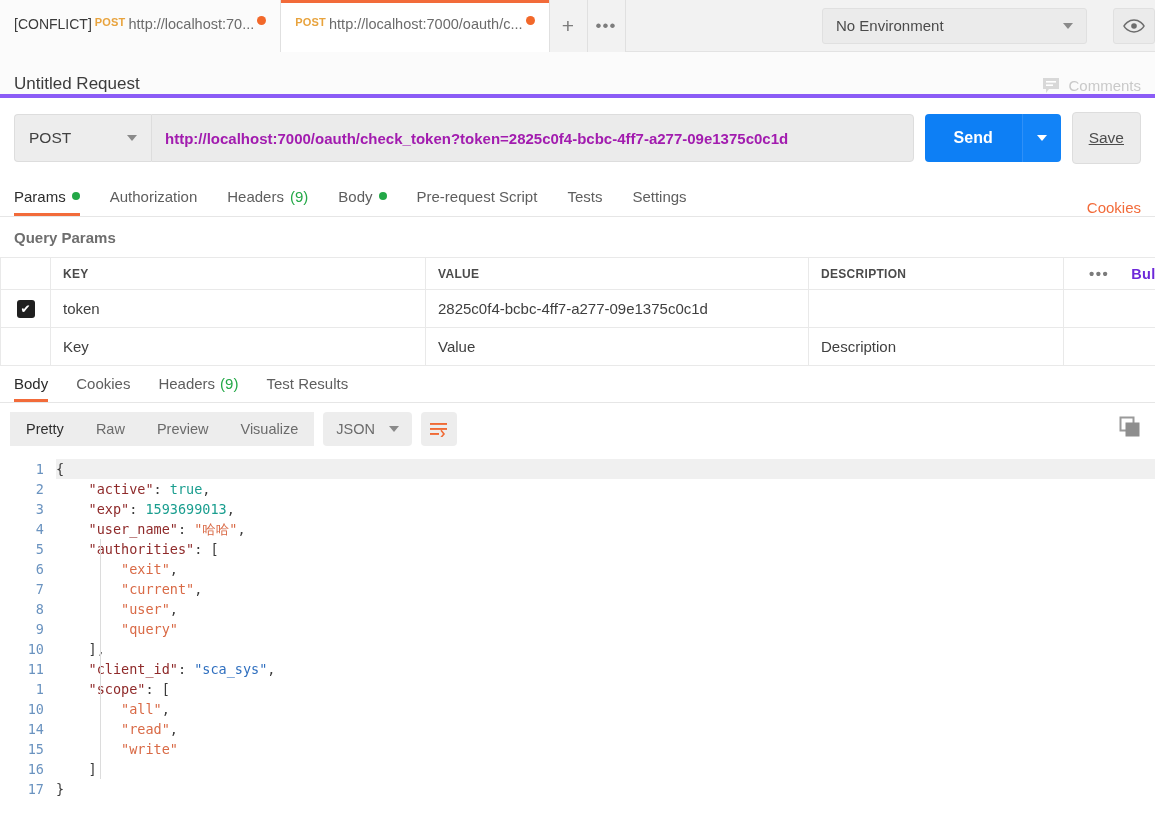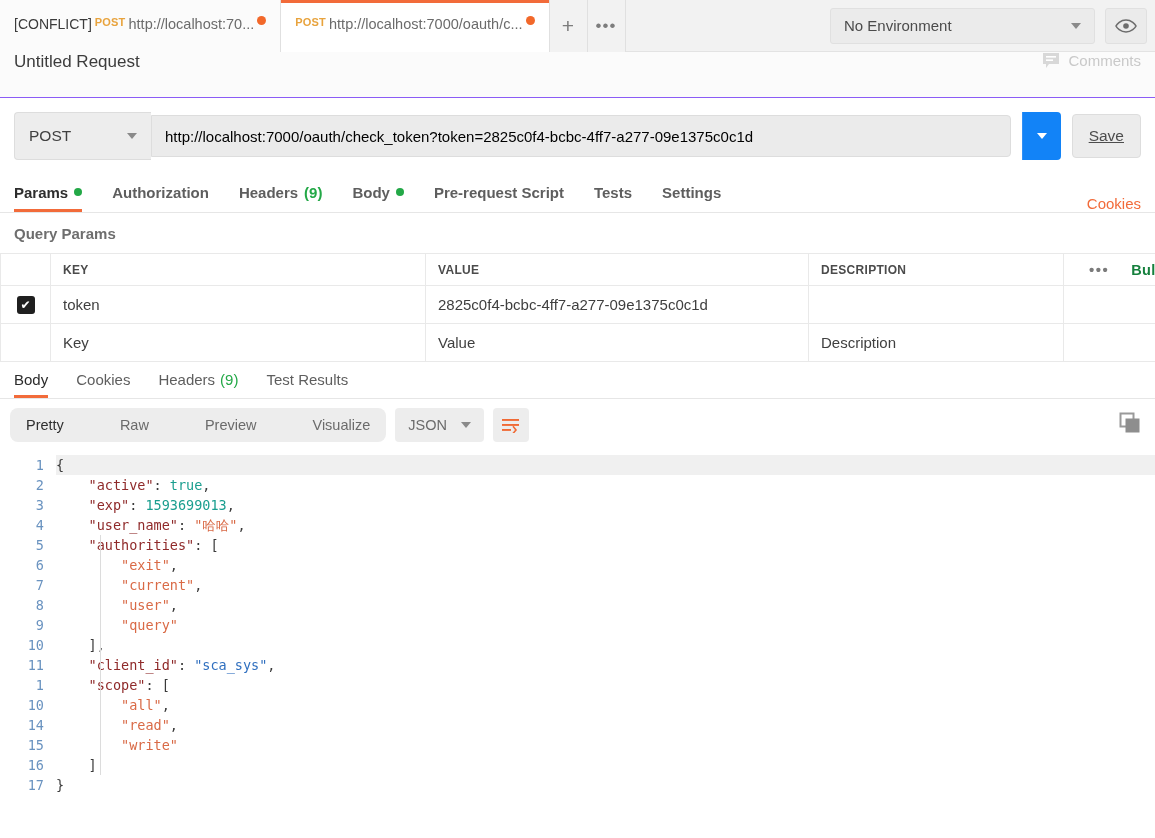--- a/index.html
+++ b/index.html
@@ -69,22 +69,22 @@
     font-size: 21px;
     color: #7d7d7d;
     border-right: 1px solid #e0e0e0;
     background: #f2f2f2;
   }
   .tab-more { font-size: 17px; letter-spacing: 1px; }
   .tabbar-spacer { flex: 1; background: #f2f2f2; border-bottom: 0; }
 
   .env-zone {
     display: flex; align-items: center;
-    gap: 0px;
-    padding-right: 8px;
+    gap: 16px;
+    padding-right: 0;
     background: #f2f2f2;
   }
   .env-select {
     width: 265px; height: 36px;
     background: #ebebeb;
     border: 1px solid #e0e0e0;
     border-radius: 3px;
     display: flex; align-items: center;
     justify-content: space-between;
     padding: 0 13px;
@@ -101,22 +101,22 @@
     background: #ebebeb;
     border: 1px solid #e0e0e0;
     border-radius: 3px;
     display: flex; align-items: center; justify-content: center;
   }
 
   
   .req-head {
     height: 46px;
     background: #fbfbfb;
-    border-bottom: 1px solid #8b5cf6;
-    display: flex; align-items: flex-start;
+    border-bottom: 4px solid #8b5cf6;
+    display: flex; align-items: flex-end;
     justify-content: space-between;
     padding: 0 14px;
   }
   .req-title { font-size: 17px; color: #3c3c3c; }
   .comments {
     display: flex; align-items: center; gap: 8px;
     font-size: 15px; color: #c9c9c9;
   }
 
   
@@ -130,28 +130,28 @@
     background: #ededed;
     border: 1px solid #dddddd;
     border-right: none;
     border-radius: 4px 0 0 4px;
     display: flex; align-items: center;
     justify-content: space-between;
     padding: 0 14px;
     font-size: 15.5px; color: #414141;
   }
   .url-box {
-    flex: 1; height: 42px;
+    flex: 1; height: 48px;
     background: #ebebeb;
     border: 1px solid #dddddd;
     border-radius: 0 4px 4px 0;
     display: flex; align-items: center;
     padding: 0 13px;
-    font-size: 15px; color: #000000;
-    overflow: hidden; white-space: nowrap;
+    font-size: 15px; color: #a21caf;
+    overflow: hidden; white-space: nowrap; font-weight: bold;
   }
   .send-group { display: flex; margin-left: 11px; }
   .send-btn {
     width: 97px; height: 48px;
     background: #0d7ff5;
     color: #fff;
     font-size: 16px; font-weight: bold;
     display: flex; align-items: center; justify-content: center;
     border-radius: 4px 0 0 4px;
   }
@@ -159,39 +159,39 @@
     width: 39px; height: 48px;
     background: #1283f7;
     border-radius: 0 4px 4px 0;
     border-left: 1px solid #2f90f7;
     display: flex; align-items: center; justify-content: center;
   }
   .send-caret i { width:0;height:0;
     border-left:5px solid transparent;border-right:5px solid transparent;
     border-top:6px solid #fff; display:block; }
   .save-btn {
-    height: 44px;
+    height: 52px;
     margin-left: 11px;
     background: #ececec;
     border: 1px solid #dddddd;
     border-radius: 4px;
     display: flex; align-items: center;
     padding: 0 16px;
     font-size: 15.5px; color: #4d4d4d; text-decoration: underline;
   }
 
   
   .req-tabs {
     display: flex; align-items: flex-end;
     height: 40px;
     border-bottom: 1px solid #e6e6e6;
     padding: 0 14px;
     justify-content: space-between;
   }
-  .req-tabs-left { display: flex; align-items: flex-end; height: 40px; font-weight: bold; }
+  .req-tabs-left { display: flex; align-items: flex-end; height: 40px; }
   .rtab {
     display: flex; align-items: center; gap: 6px;
     height: 40px;
     padding: 0 15px;
     font-size: 15px; color: #5e5e5e;
     position: relative;
   }
   .rtab:first-child { padding-left: 0; }
   .rtab.active { color: #2d2d2d; }
   .rtab.active:after {
@@ -238,21 +238,21 @@
     background: #1f1f1f;
     border-radius: 3px;
     display: inline-flex; align-items: center; justify-content: center;
     color: #fff; font-size: 12px; line-height: 1;
   }
   .placeholder-txt { color: #b3b3b3; }
   .act-cell { padding: 0 !important; }
   .act-inner { display: flex; align-items: center; gap: 11px; height: 100%; padding-left: 14px;}
   .dots { color: #7b7b7b; font-size: 15px; letter-spacing: 1.5px; }
   .vsep { width:1px; height:20px; background:#e2e2e2; }
-  .bulk { color:#15803d; font-size:14.5px; }
+  .bulk { color:#6d28d9; font-size:14.5px; }
 
   
   .resp-bar {
     display: flex; align-items: flex-end; justify-content: space-between;
     height: 37px;
     border-bottom: 1px solid #e6e6e6;
     padding: 0 10px 0 14px;
   }
   .resp-tabs { display: flex; align-items: flex-end; height: 37px; }
   .rstab {
@@ -277,23 +277,22 @@
   .save-resp { color:#f26b3a; font-size:14.5px; font-weight:bold; }
 
   .fmt-row {
     display: flex; align-items: center; justify-content: space-between;
     padding: 9px 12px 9px 10px;
   }
   .fmt-left { display: flex; align-items: center; gap: 9px; }
   .seg {
     display: flex; align-items: center;
     background: #ededed;
-    border-radius: 8px;
+    border-radius: 0;
     height: 34px;
-    gap: 24px;
   }
   .seg-item {
     padding: 0 16px; height: 34px;
     display: flex; align-items: center;
     font-size: 14.5px; color: #6b6b6b;
   }
   .seg-item.active { color: #2f2f2f; }
   .json-sel {
     display: flex; align-items: center; gap: 14px;
     background: #ededed; border-radius: 4px;
@@ -392,20 +391,21 @@
   </div>
 </div>
 
 <div class="url-row">
   <div class="method-box">
     <span>POST</span>
     <span class="caret"></span>
   </div>
   <div class="url-box">http://localhost:7000/oauth/check_token?token=2825c0f4-bcbc-4ff7-a277-09e1375c0c1d</div>
   <div class="send-group">
+    <div class="send-btn">Send</div>
     <div class="send-caret">
         <i></i>
       </div>
   </div>
   <div class="save-btn">Save</div>
 </div>
 
 <div class="req-tabs">
   <div class="req-tabs-left">
     <div class="rtab active">

